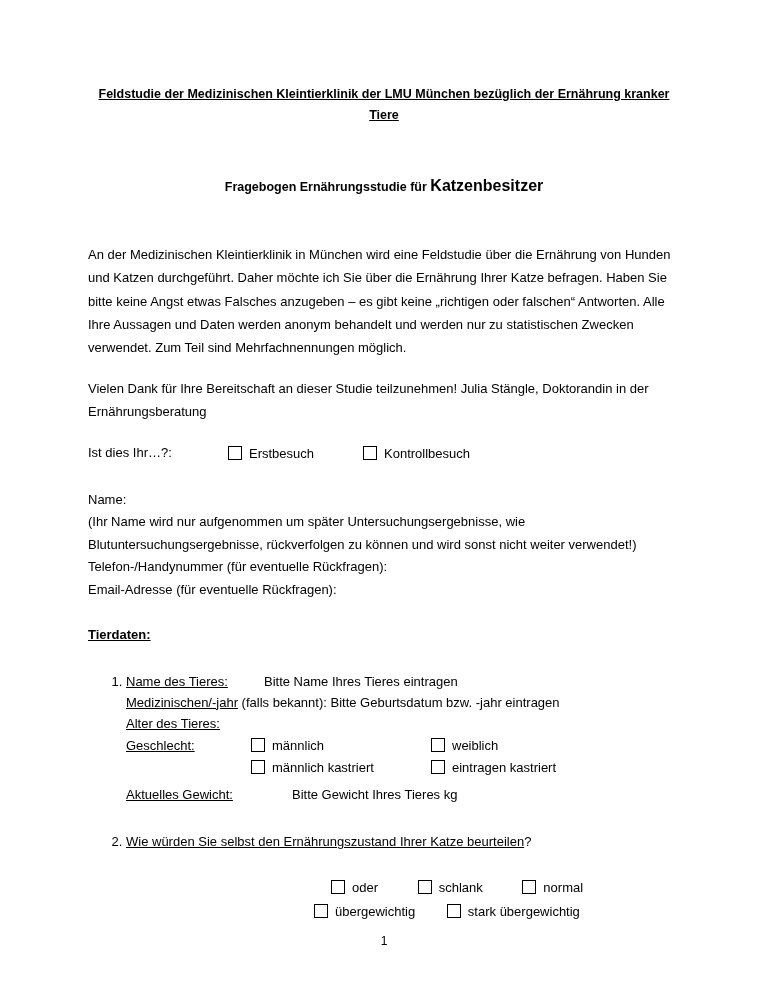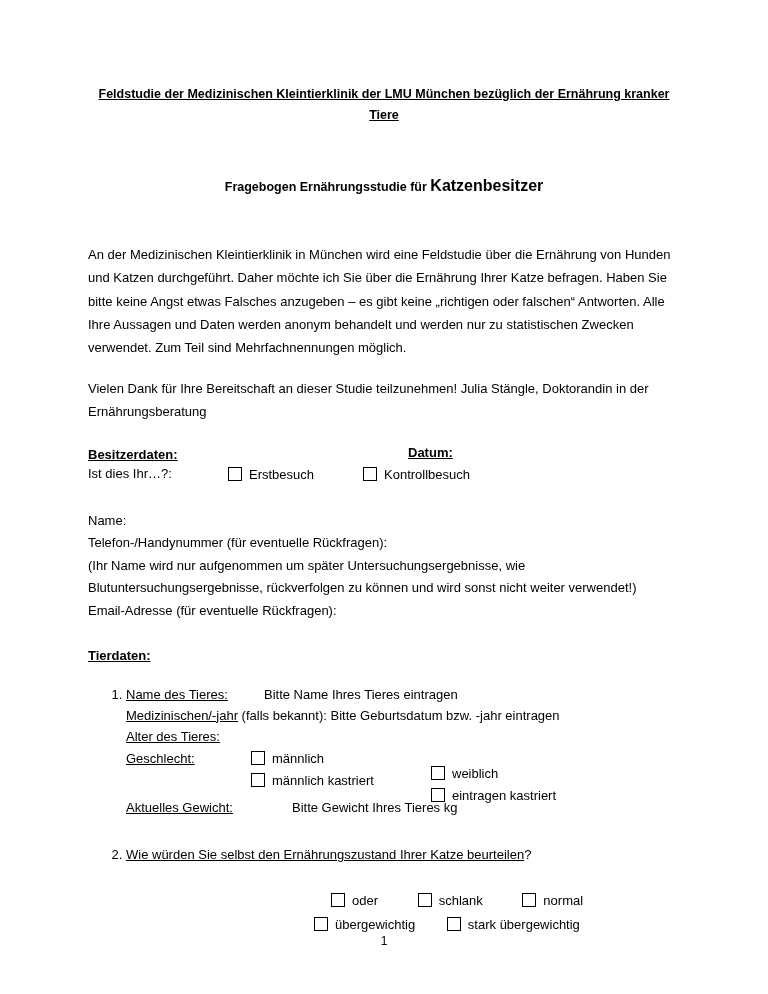--- a/index.html
+++ b/index.html
@@ -101,21 +101,21 @@
     margin-top: 20px;
     font-size: 13px;
     line-height: 1.72;
   }
   .name-block .lbl {
   }
   .tier-head {
     margin-top: 24px;
   }
   ol.questions {
-    margin: 20px 0 0 0;
+    margin: 28px 0 0 0;
     padding-left: 38px;
     font-size: 13px;
     line-height: 1.72;
   }
   ol.questions > li {
     margin-bottom: 20px;
   }
   ol.questions > li::marker {
     font-size: 13px;
   }
@@ -138,21 +138,21 @@
     position: absolute;
     left: 0;
     top: 0;
   }
   .sex-row {
     position: relative;
     height: 22px;
   }
   .sex-lab { position: absolute; left: 0; top: 1px; }
   .sex-c1 { position: absolute; left: 125px; top: 1px; }
-  .sex-c2 { position: absolute; left: 305px; top: 16px; }
+  .sex-c2 { position: absolute; left: 305px; top: 1px; }
   .q2-opts {
     margin-top: 24px;
     position: relative;
     height: 48px;
     font-size: 13px;
   }
   .q2-r1 { position: absolute; left: 205px; top: 0; }
   .q2-r1 .opt { margin-right: 36px; }
   .q2-r2 { position: absolute; left: 188px; top: 24px; }
   .q2-r2 .opt { margin-right: 28px; }
@@ -175,41 +175,37 @@
   <div class="subtitle">
     <span>Fragebogen Ernährungsstudie für </span><span class="big">Katzenbesitzer</span>
   </div>
 
   <div class="intro">
     <p>An der Medizinischen Kleintierklinik in München wird eine Feldstudie über die Ernährung von Hunden und Katzen durchgeführt. Daher möchte ich Sie über die Ernährung Ihrer Katze befragen. Haben Sie bitte keine Angst etwas Falsches anzugeben – es gibt keine „richtigen oder falschen“ Antworten. Alle Ihre Aussagen und Daten werden anonym behandelt und werden nur zu statistischen Zwecken verwendet. Zum Teil sind Mehrfachnennungen möglich.</p>
     <p>Vielen Dank für Ihre Bereitschaft an dieser Studie teilzunehmen! Julia Stängle, Doktorandin in der Ernährungsberatung</p>
   </div>
 
   <div class="besitzer-block">
-    <div class="besitzer-head-row">
-      <span class="section-head">Besitzerdaten:</span>
-      <span class="section-head datum-head">Datum:</span>
-    </div>
 
     <div class="visit-row">
       <span>Ist dies Ihr…?:</span>
       <span class="opt visit-opt-1">
         <span class="cb"></span><span class="cb-label">Erstbesuch</span>
       </span>
       <span class="opt visit-opt-2">
         <span class="cb"></span><span class="cb-label">Kontrollbesuch</span>
       </span>
     </div>
 
     <div class="name-block">
       <div class="row">
         <span class="lbl">Name</span><span>:</span>
       </div>
+      <div class="row">(Ihr Name wird nur aufgenommen um später Untersuchungsergebnisse, wie Blutuntersuchungsergebnisse, rückverfolgen zu können und wird sonst nicht weiter verwendet!)</div>
       <div class="row">Telefon-/Handynummer (für eventuelle Rückfragen):</div>
-      <div class="row">(Ihr Name wird nur aufgenommen um später Untersuchungsergebnisse, wie Blutuntersuchungsergebnisse, rückverfolgen zu können und wird sonst nicht weiter verwendet!)</div>
       <div class="row">Email-Adresse (für eventuelle Rückfragen):</div>
     </div>
   </div>
 
   <div class="tier-head">
     <span class="section-head">Tierdaten:</span>
   </div>
 
   <ol class="questions">
     <li>

